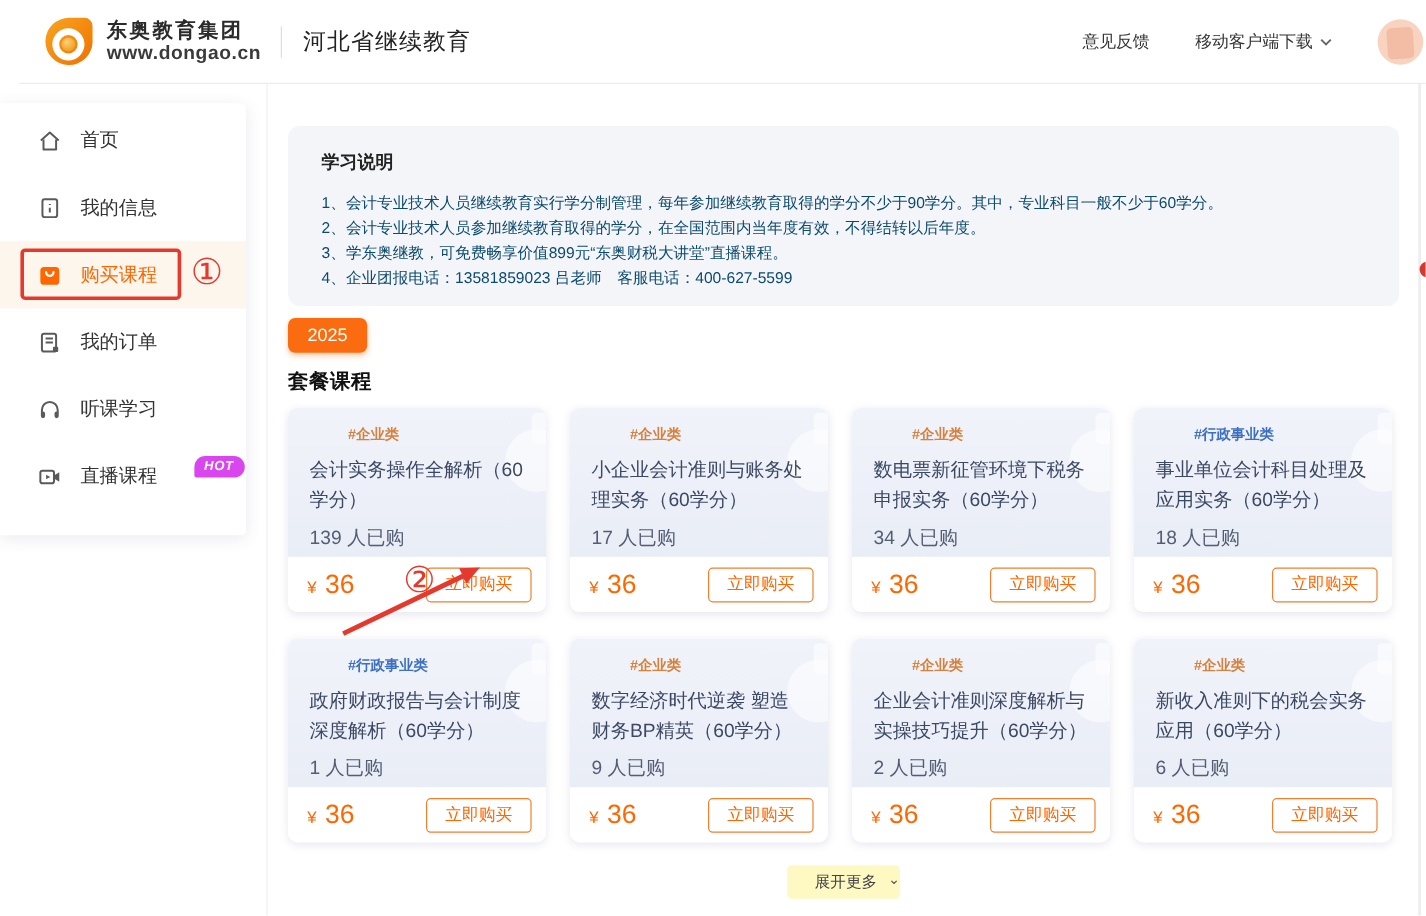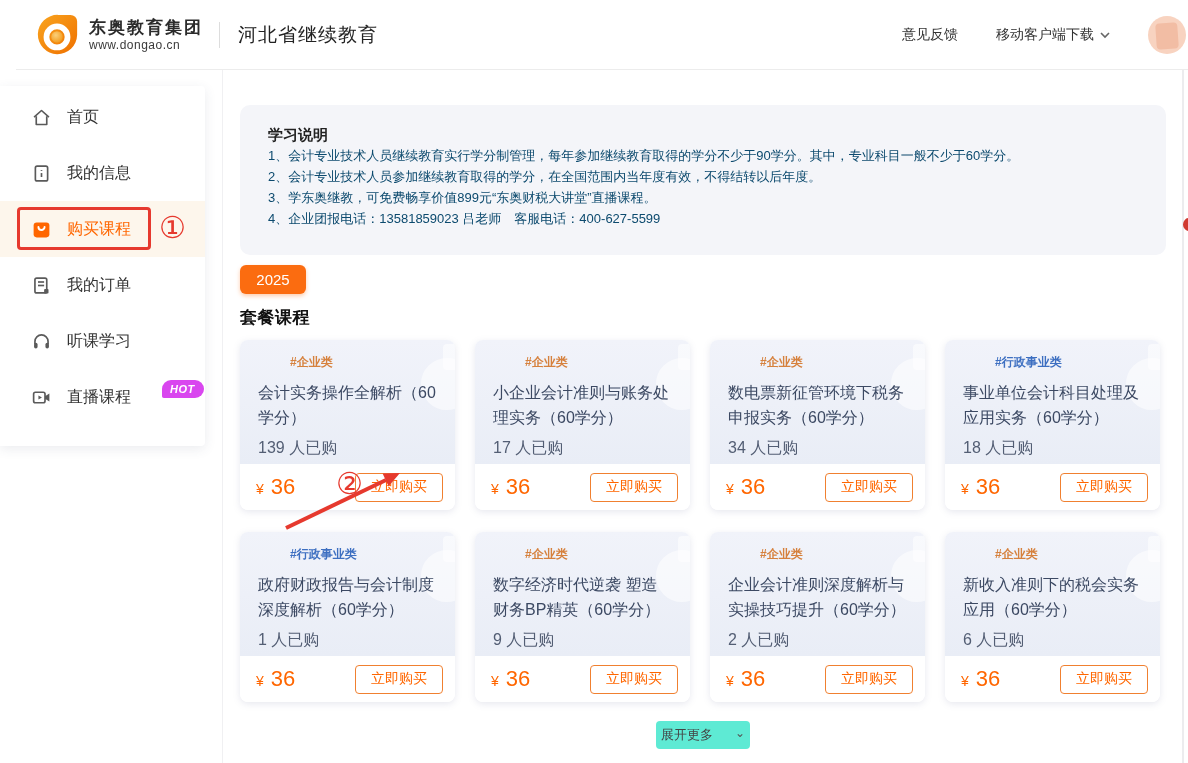--- a/index.html
+++ b/index.html
@@ -10,21 +10,21 @@
   }
   
   .header {
     position:absolute; top:0; left:16px; width:1188px; height:70px;
     background:#fff; border-bottom:1px solid #ececec;
     display:flex; align-items:center; padding:0 18px 0 18px; z-index:5;
   }
   .logo { display:flex; align-items:center; gap:9px; cursor:pointer; }
   .logo svg { width:46px; height:46px; display:block; }
   .brand-name { font-size:17px; font-weight:bold; color:#2b2b2b; letter-spacing:2px; line-height:20px; }
-  .brand-url  { font-size:12px; font-weight:normal; color:#3a3a3a; letter-spacing:.5px; }
+  .brand-url  { font-size:16px; font-weight:bold; color:#3a3a3a; letter-spacing:.5px; }
   .h-divider { width:1px; height:26px; background:#ddd; margin:0 18px 0 16px; }
   .page-title { font-size:19px; color:#222; letter-spacing:1px; }
   .h-right { margin-left:auto; display:flex; align-items:center; gap:38px; }
   .h-link { font-size:14px; color:#333; cursor:pointer; text-decoration:none; display:flex; align-items:center; gap:6px; }
   .chev-down { width:10px; height:10px; display:inline-block; }
   .avatar { width:38px; height:38px; border-radius:50%; background:#f8d3c0; position:relative; overflow:hidden; cursor:pointer; }
   .avatar-inner { position:absolute; left:8px; top:7px; width:22px; height:26px; background:#f2bda4; border-radius:4px; transform:rotate(-4deg); }
   
   .content-vline { position:absolute; left:222px; top:70px; width:1px; height:693px; background:#f0f0f2; }
   .scroll-track  { position:absolute; left:1182px; top:70px; width:2px; height:693px; background:#ececee; }
@@ -39,21 +39,21 @@
   .side-item.active { background:#fdf6ec; color:#ff6600; }
   .side-icon { width:22px; height:22px; display:inline-flex; align-items:center; justify-content:center; }
   .side-icon svg { width:21px; height:21px; }
   .hot-badge {
     background:#d946ef; color:#fff; font-size:11px; font-weight:bold; font-style:italic;
     padding:3px 9px 3px 8px; border-radius:10px 10px 10px 2px; margin-left:16px; margin-top:-16px; letter-spacing:.5px;
   }
   
   .main { position:absolute; left:240px; top:105px; width:926px; }
   .instructions { width:926px; height:150px; background:#f4f5f9; border-radius:10px; padding:21px 28px 0 28px; }
-  .instructions h3 { font-size:15px; font-weight:bold; color:#222; }
+  .instructions h3 { font-size:15px; font-weight:bold; color:#222; margin-bottom:13px; }
   .ins-line { font-size:13px; color:#0c4a6e; line-height:21px; white-space:pre-wrap; }
   .year-tab {
     margin-top:10px; width:66px; height:29px; background:#fb6c10; border-radius:6px;
     color:#fff; font-size:15px; font-weight:normal; display:flex; align-items:center; justify-content:center;
     cursor:pointer; box-shadow:0 2px 4px rgba(251,108,16,.35);
   }
   .section-title { margin-top:12px; font-size:17px; font-weight:bold; color:#111; letter-spacing:.5px; }
   .cards { margin-top:11px; display:grid; grid-template-columns:repeat(4,215px); grid-auto-rows:170px; column-gap:20px; row-gap:22px; }
   .card { border-radius:8px; overflow:hidden; background:#fff; box-shadow:0 2px 7px rgba(120,130,165,.18); display:flex; flex-direction:column; cursor:pointer; }
   .card-body { height:124px; background:linear-gradient(180deg,#f1f3fa 0%,#e9edf6 100%); padding:14px 18px 0 18px; position:relative; overflow:hidden; }
@@ -65,22 +65,22 @@
   .card-footer { height:46px; background:#fff; display:flex; align-items:center; padding:0 12px 0 16px; }
   .price { color:#ff6600; display:flex; align-items:baseline; gap:7px; }
   .price .cur { font-size:14px; }
   .price .amount { font-size:22px; }
   .buy-btn {
     margin-left:auto; width:88px; height:29px; background:#fff; border:1px solid #f08030; border-radius:4px;
     color:#ff6600; font-size:14px; font-family:inherit; cursor:pointer; display:flex; align-items:center; justify-content:center;
   }
   .expand-wrap { margin-top:19px; display:flex; justify-content:center; }
   .expand {
-    width:94px; height:28px; background:#5eead4; border:none; border-radius:4px; color:#444;
-    font-size:13px; font-family:inherit; cursor:pointer; display:flex; align-items:center; justify-content:center; gap:22px;
+    width:94px; height:28px; background:#fef9c3; border:none; border-radius:4px; color:#444;
+    font-size:13px; font-family:inherit; cursor:pointer; display:flex; align-items:center; justify-content:flex-end; gap:9px;
   }
   .expand .chev { font-size:12px; color:#555; margin-top:-4px; }
   
   .anno-box { position:absolute; left:17px; top:207px; width:134px; height:43px; border:3px solid #e6392e; border-radius:4px; z-index:9; pointer-events:none; }
   .anno-num { position:absolute; font-size:30px; line-height:30px; color:#e6392e; z-index:9; pointer-events:none; font-family:"DejaVu Sans",sans-serif; }
   .anno-num.n1 { left:159px; top:213px; }
   .anno-num.n2 { left:336px; top:469px; }
   .anno-arrow { position:absolute; left:0; top:0; width:1188px; height:763px; z-index:9; pointer-events:none; }
 </style>
 </head>

